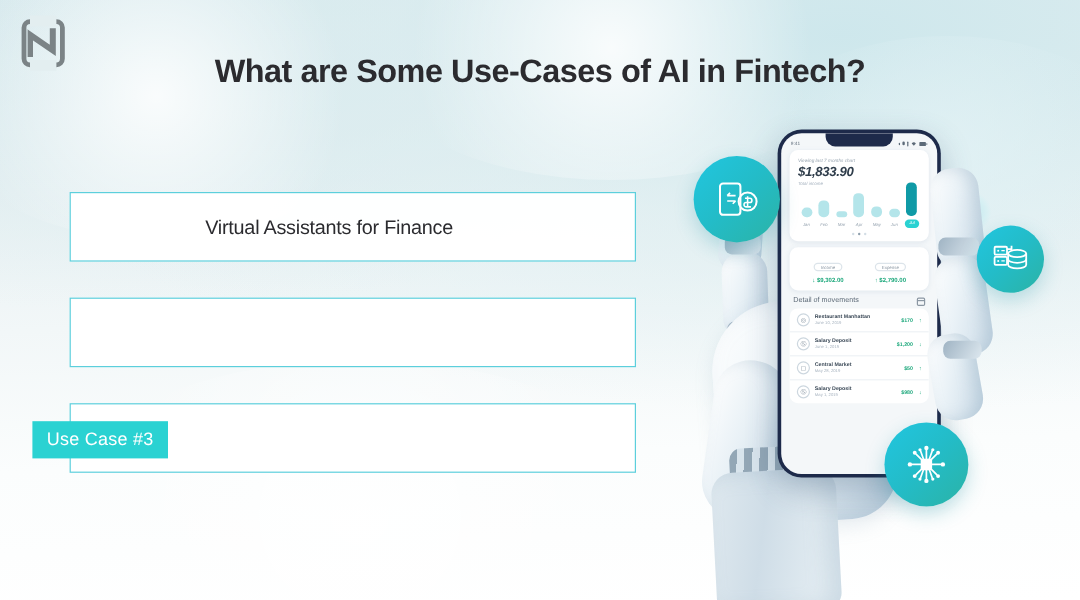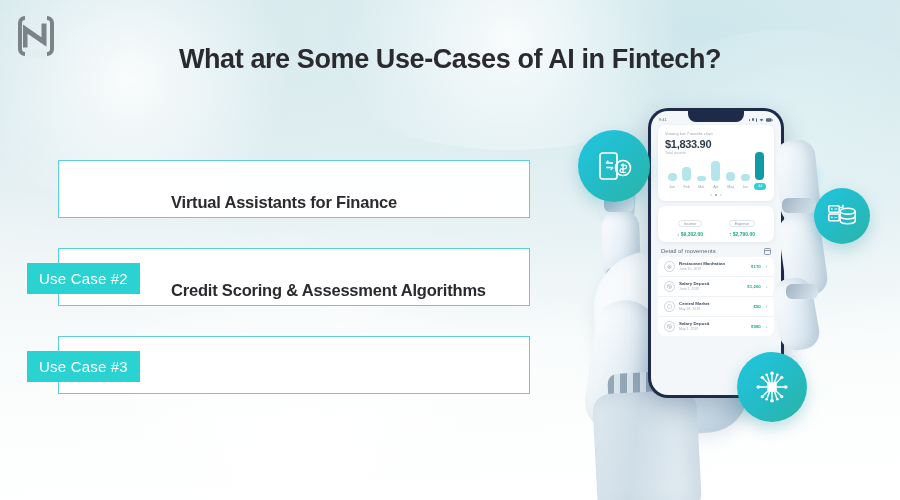--- a/index.html
+++ b/index.html
@@ -82,23 +82,23 @@
     background:#2ad2d2;
     color:#ffffff;
     font-size:15px;
     font-weight:normal;
     letter-spacing:0.2px;
     display:flex; align-items:center;
     white-space:nowrap;
   }
   .uc-text{
     position:absolute;
-    left:112px; top:12px; height:58px;
+    left:112px; top:0; height:58px;
     display:flex; align-items:center;
-    font-size:16.5px; font-weight:bold;
+    font-size:16.5px; font-weight:normal;
     color:#2b2b2f;
     letter-spacing:-0.2px;
     white-space:nowrap;
   }
 
   
   #art{ position:absolute; left:560px; top:0; width:340px; height:500px; }
 
   
   .hand-part{ position:absolute; }
@@ -186,21 +186,21 @@
   }
   .app-title{ font-size:8px; font-weight:bold; color:#33414f; letter-spacing:-0.2px; }
   .app-date{ font-size:3.8px; color:#9aa7b3; margin-top:1px; }
   .chart-ic{ display:flex; align-items:flex-end; gap:1px; height:8px; }
   .chart-ic i{ width:1.6px; background:#7b8a98; display:block; border-radius:0.5px; }
 
   .card{
     margin:0 7px; background:#ffffff; border-radius:7px;
     box-shadow:0 1px 4px rgba(120,150,175,0.14);
   }
-  .card-chart{ padding:6px 7px 5px 7px; }
+  .card-chart{ padding:6px 7px 5px 7px;font-style:italic; }
   .c-label{ font-size:3.9px; color:#9aa7b3; }
   .c-amount{ font-size:11px; font-weight:bold; color:#2f3d4b; letter-spacing:-0.3px; margin-top:2px; }
   .c-sub{ font-size:3.7px; color:#a8b4c0; margin-top:0.5px; }
 
   .bars{
     display:flex; align-items:flex-end; justify-content:space-between;
     height:30px; margin-top:5px; padding:0 1px;
   }
   .bcol{ display:flex; flex-direction:column; align-items:center; width:12px; }
   .bar{ width:9px; background:#b4e5ea; border-radius:4px; }
@@ -296,22 +296,20 @@
       <path d="M2 22 L2 6 L21 19 L21 3" fill="none" stroke="#7b8386" stroke-width="5" stroke-linecap="square"></path>
     </svg>
   </div>
 
   <div id="title">What are Some Use-Cases of AI in Fintech?</div>
 
   <div class="uc-row" id="uc-0">
     <div class="uc-text">Virtual Assistants for Finance</div>
   </div>
   <div class="uc-row" id="uc-1">
-    <div class="uc-badge">Use Case #2</div>
-    <div class="uc-text">Credit Scoring &amp; Assessment Algorithms</div>
   </div>
   <div class="uc-row" id="uc-2">
     <div class="uc-badge">Use Case #3</div>
   </div>
 
   <div id="art"></div>
 
   <div class="glowdot gd1"></div>
   <div class="glowdot gd2"></div>
 

